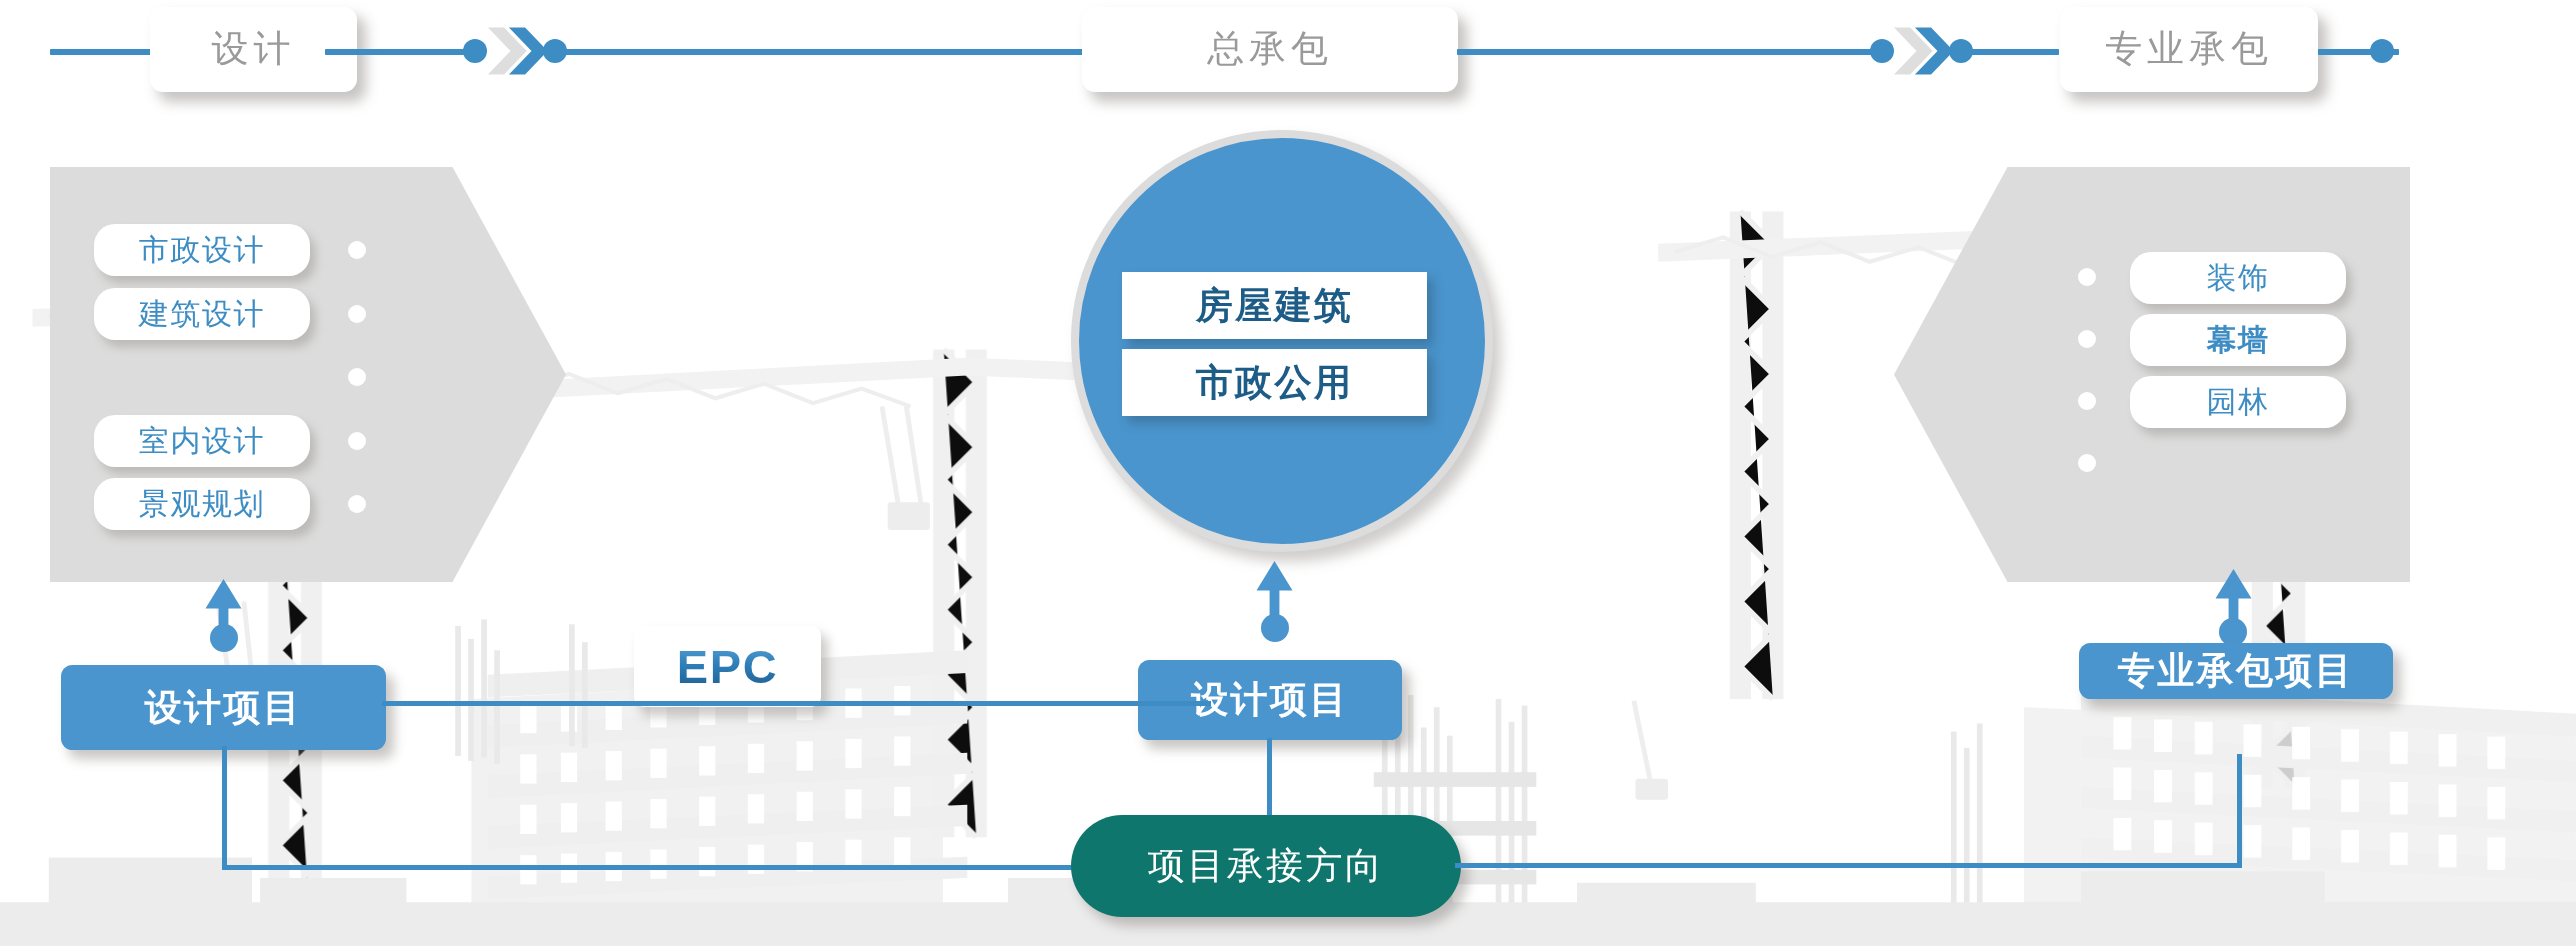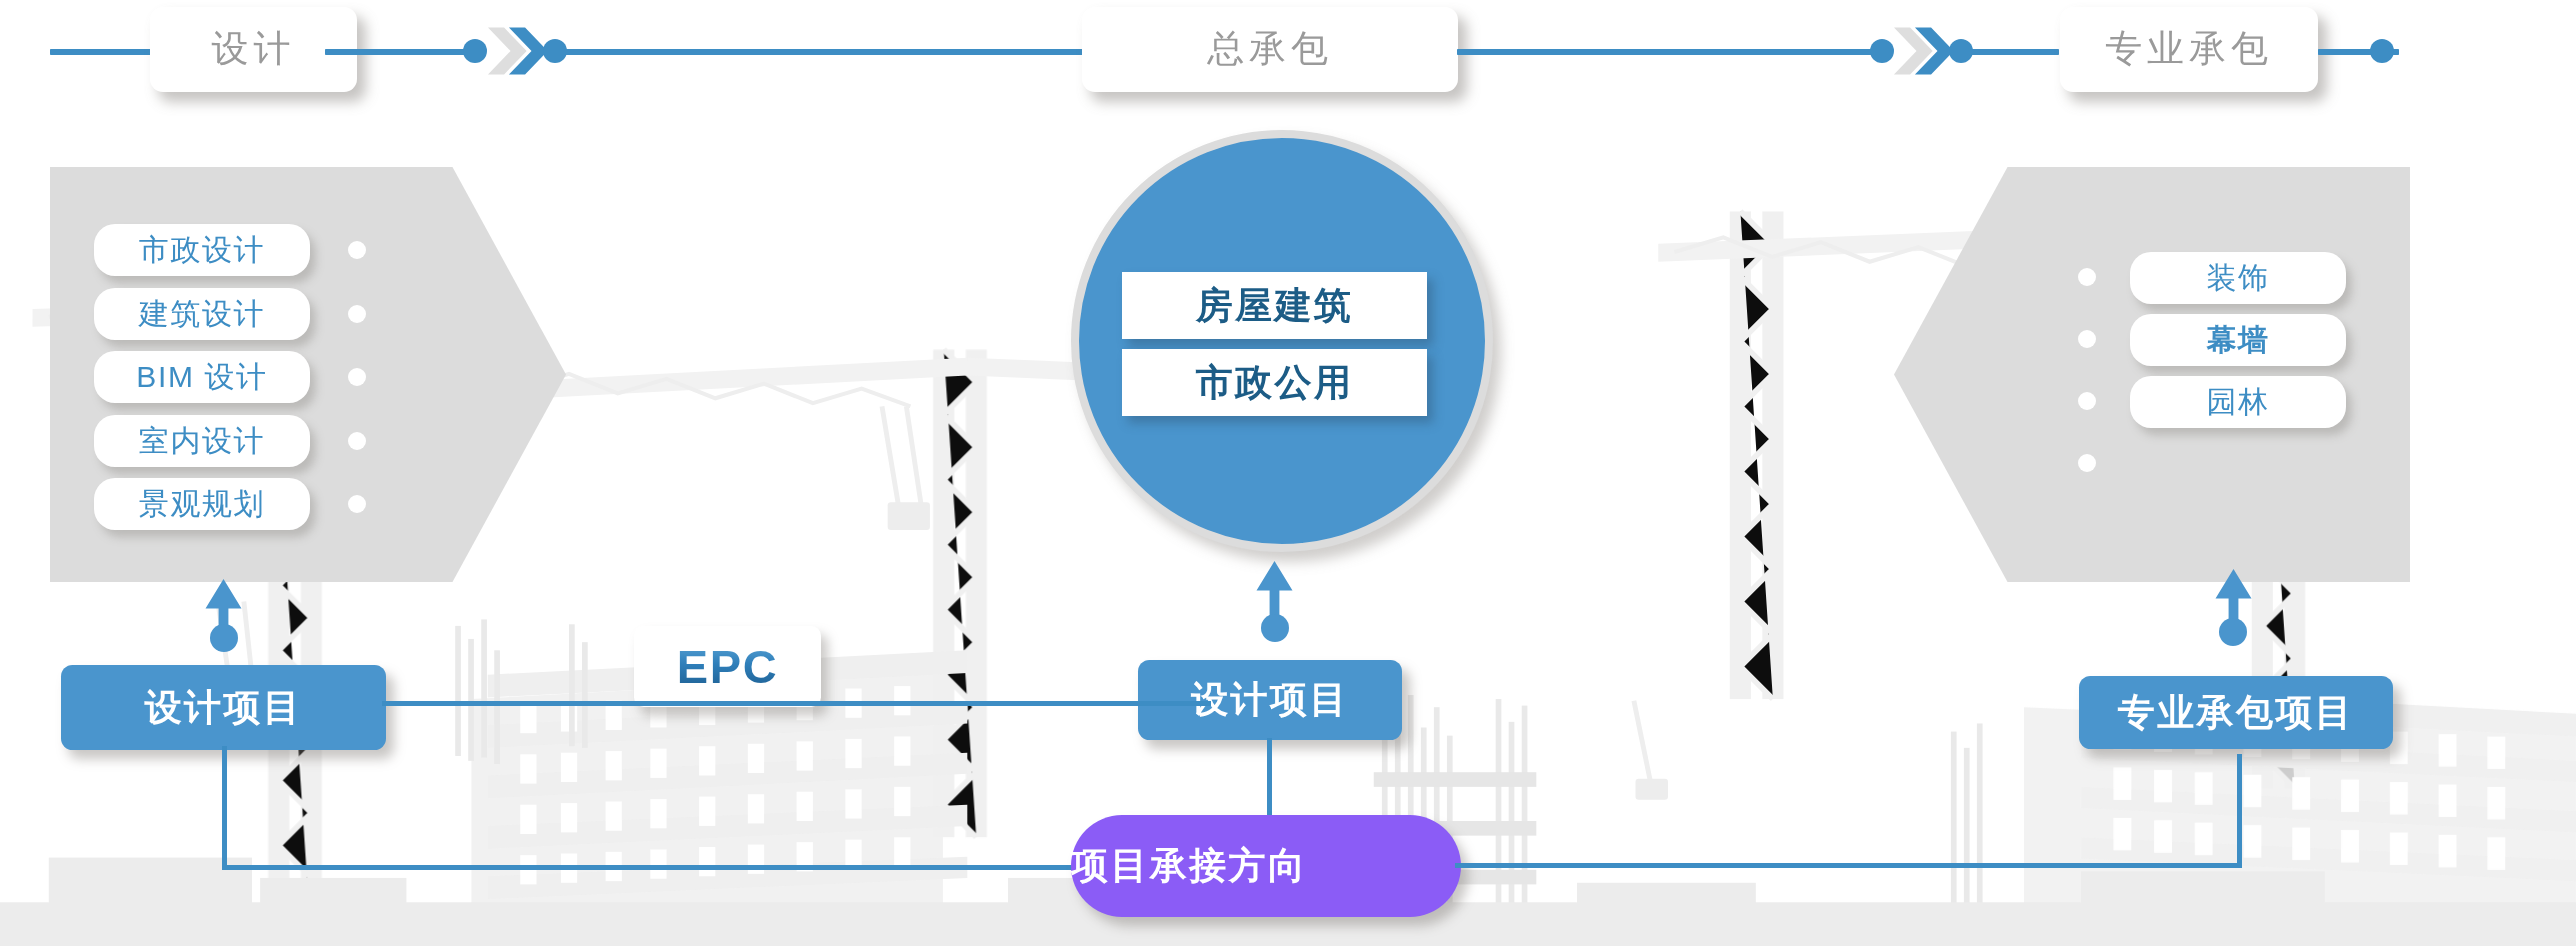--- a/index.html
+++ b/index.html
@@ -51,24 +51,24 @@
   }
 
   
   .bluebox{
     position:absolute;background:#4a95cd;border-radius:11.4px;
     box-shadow:7.3px 9px 11.4px rgba(120,115,110,.40);
     display:flex;align-items:center;justify-content:center;
     color:#ffffff;font-size:37px;font-weight:bold;letter-spacing:2.4px;
   }
   .capsule{
-    position:absolute;background:#8b5cf6;border-radius:57px;
+    position:absolute;background:#0f766e;border-radius:57px;
     box-shadow:7.3px 9px 11.4px rgba(120,115,110,.40);
-    display:flex;align-items:center;
-    color:#ffffff;font-size:37px;font-weight:bold;letter-spacing:2.4px;
+    display:flex;align-items:center;justify-content:center;
+    color:#ffffff;font-size:37px;font-weight:normal;letter-spacing:2.4px;
   }
   .epc{
     position:absolute;background:#ffffff;border-radius:9.8px;
     box-shadow:6.5px 8.1px 10.6px rgba(130,125,120,.40);
     display:flex;align-items:center;justify-content:center;
     font-size:47px;font-weight:bold;letter-spacing:1.6px;
     color:#2f7fba;
   }
   .epc span{background:linear-gradient(180deg,#5ea7d8 0%,#2f7fba 45%,#1b5b8d 100%);
             -webkit-background-clip:text;background-clip:text;color:transparent;}
@@ -294,23 +294,20 @@
   <div class="pill" style="left:94px;top:224px;width:216px;height:52px;">
     <span>市政设计</span>
   </div>
   <div class="bullet" style="left:348px;top:241px;"></div>
 
   <div class="pill" style="left:94px;top:288px;width:216px;height:52px;">
     <span>建筑设计</span>
   </div>
   <div class="bullet" style="left:348px;top:305px;"></div>
 
-  <div class="pill" style="left:94px;top:351px;width:216px;height:52px;">
-    <span>BIM 设计</span>
-  </div>
   <div class="bullet" style="left:348px;top:368px;"></div>
 
   <div class="pill" style="left:94px;top:415px;width:216px;height:52px;text-align:right;">
     <span>室内设计</span>
   </div>
   <div class="bullet" style="left:348px;top:432px;"></div>
 
   <div class="pill" style="left:94px;top:478px;width:216px;height:52px;">
     <span>景观规划</span>
   </div>
@@ -364,21 +361,21 @@
   </div>
 
   <div class="bluebox" style="left:61px;top:665px;width:325px;height:85px;">
     <span>设计项目</span>
   </div>
 
   <div class="bluebox" style="left:1138px;top:660px;width:264px;height:80px;">
     <span>设计项目</span>
   </div>
 
-  <div class="bluebox" style="left:2079px;top:676px;width:314px;height:73px;">
+  <div class="bluebox" style="left:2079px;top:643px;width:314px;height:56px;">
     <span>专业承包项目</span>
   </div>
 
   <div class="vline" style="left:222px;top:746px;height:124px;"></div>
   <div class="hline" style="left:222px;top:865px;width:862px;"></div>
 
   <div class="hline" style="left:382px;top:701px;width:829px;"></div>
 
   <div class="vline" style="left:1267px;top:738px;height:81px;"></div>
 

